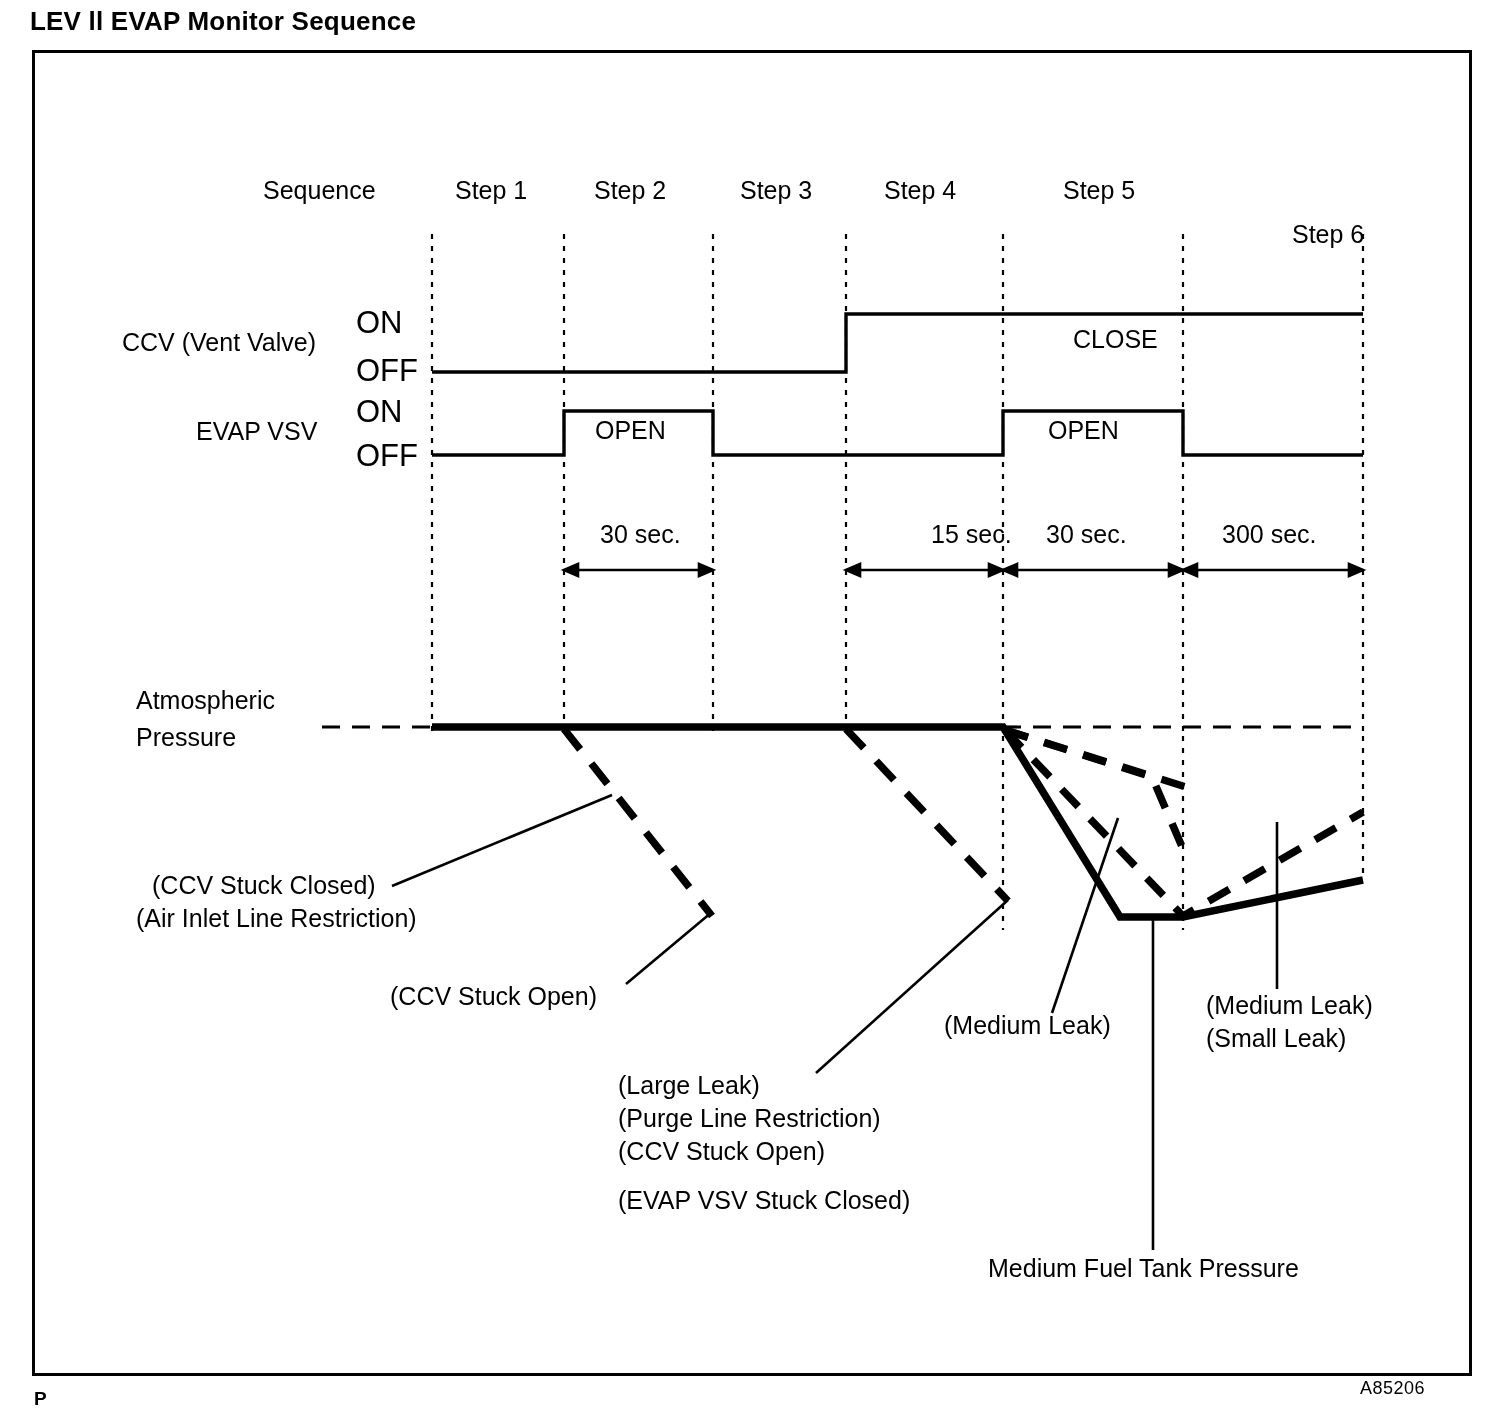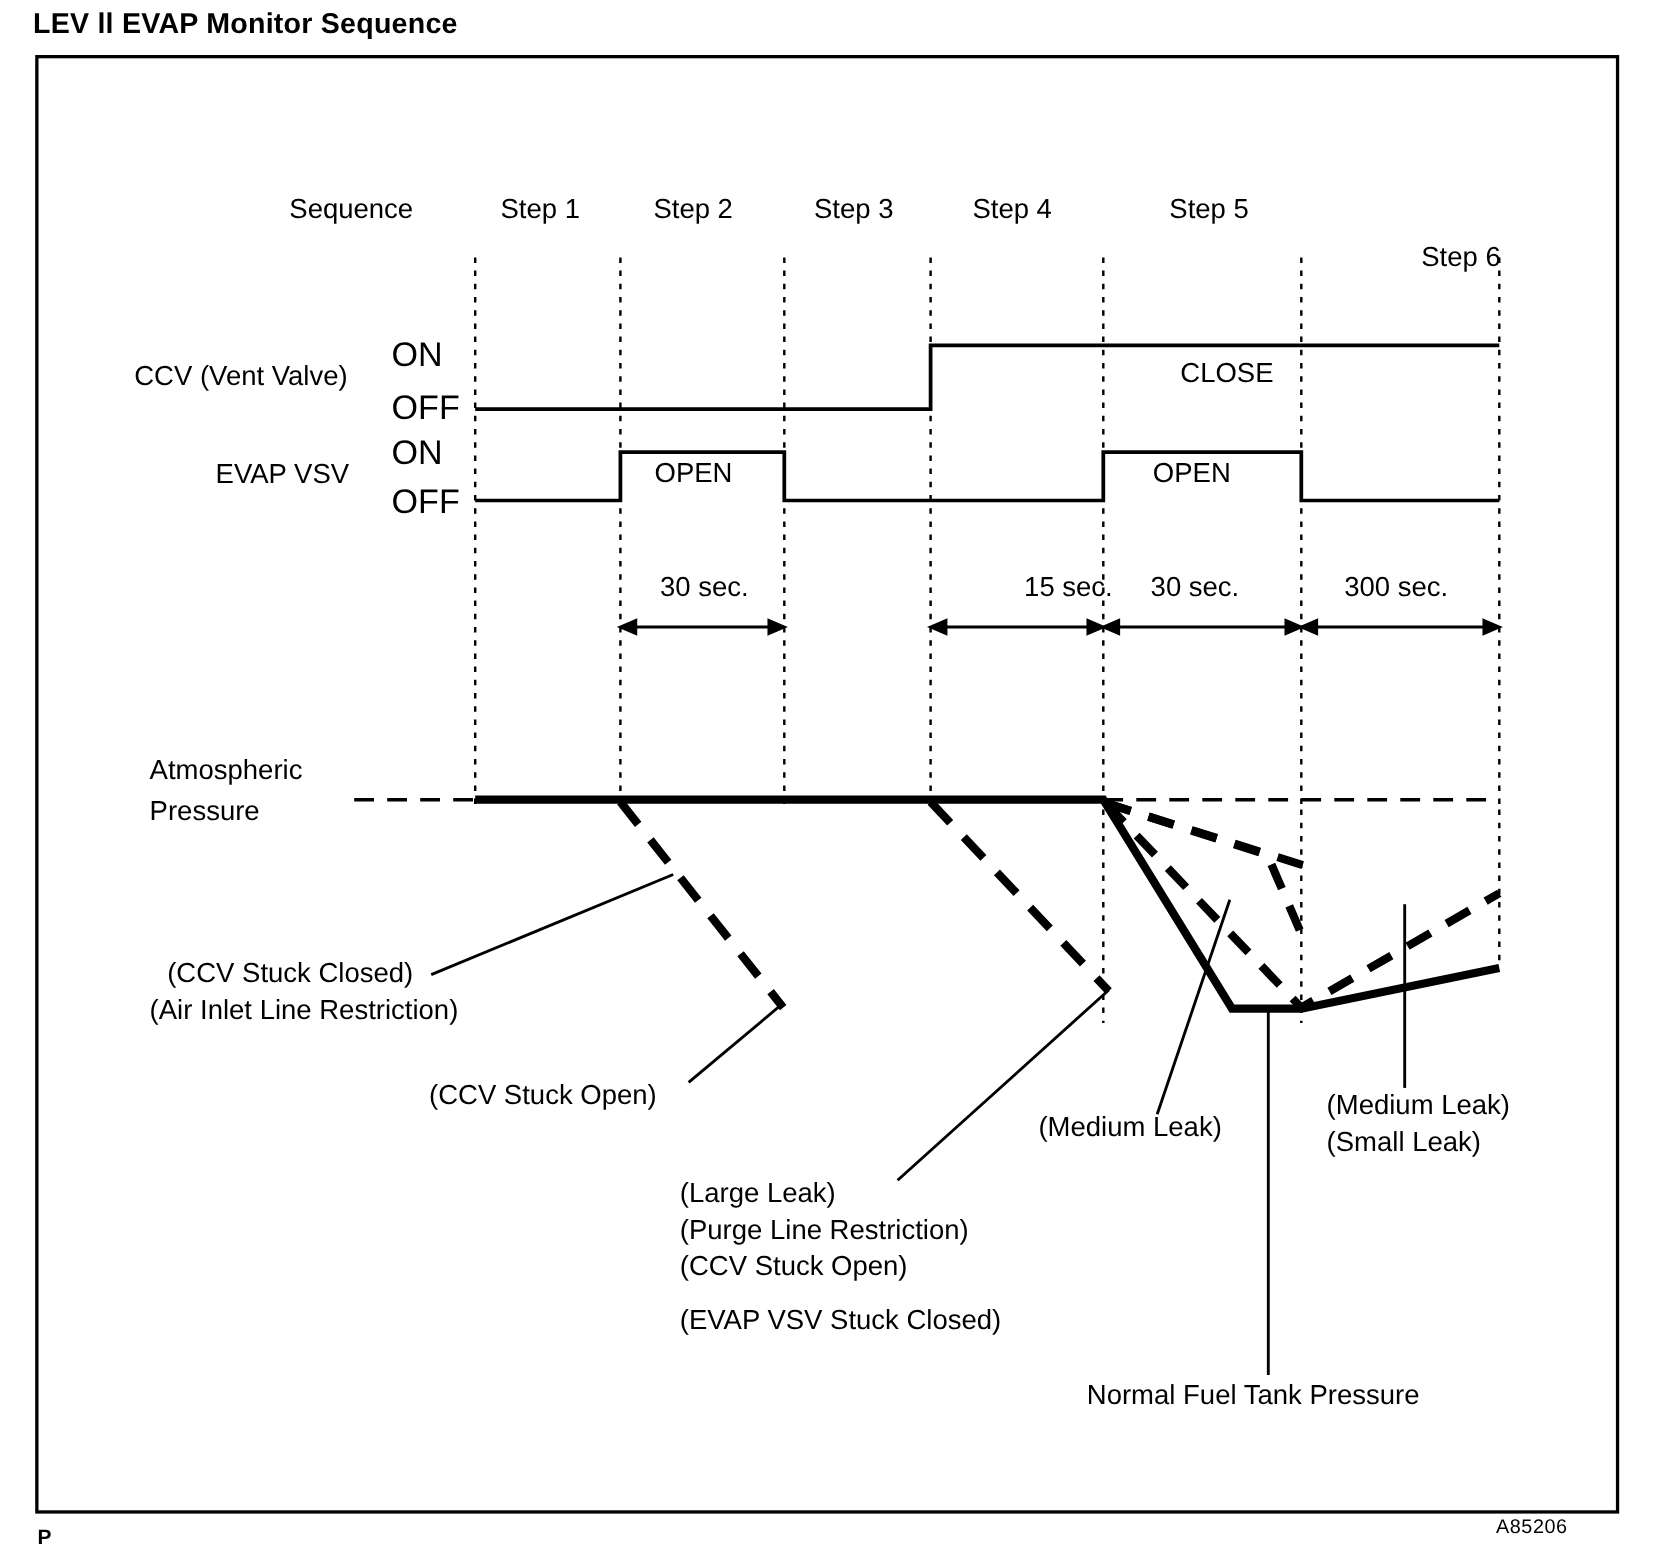--- a/index.html
+++ b/index.html
@@ -117,21 +117,21 @@
   <div class="lbl" style="left:618px; top:1073px;">(Large Leak)</div>
   <div class="lbl" style="left:618px; top:1106px;">(Purge Line Restriction)</div>
   <div class="lbl" style="left:618px; top:1139px;">(CCV Stuck Open)</div>
   <div class="lbl" style="left:618px; top:1176px;margin-top:12px;">(EVAP VSV Stuck Closed)</div>
 
   <div class="lbl" style="left:944px; top:1013px;">(Medium Leak)</div>
 
   <div class="lbl" style="left:1206px; top:993px;">(Medium Leak)</div>
   <div class="lbl" style="left:1206px; top:1026px;">(Small Leak)</div>
 
-  <div class="lbl" style="left:988px; top:1256px;">Normal Fuel Tank Pressure</div>
+  <div class="lbl" style="left:988px; top:1256px;">Medium Fuel Tank Pressure</div>
 
   <svg class="overlay" viewBox="0 0 1504 1422">
 
     <g stroke="#000" stroke-width="2.2" stroke-dasharray="5,7">
       <line x1="432" y1="234" x2="432" y2="736"></line>
       <line x1="564" y1="234" x2="564" y2="736"></line>
       <line x1="713" y1="234" x2="713" y2="736"></line>
       <line x1="846" y1="234" x2="846" y2="736"></line>
       <line x1="1003" y1="234" x2="1003" y2="736"></line>
       <line x1="1183" y1="234" x2="1183" y2="736"></line>

